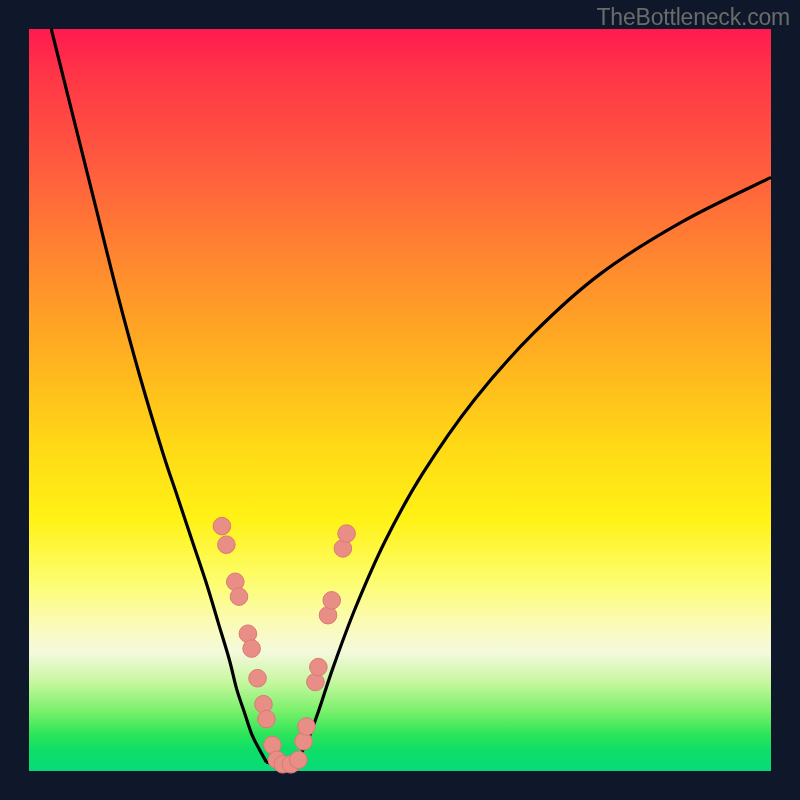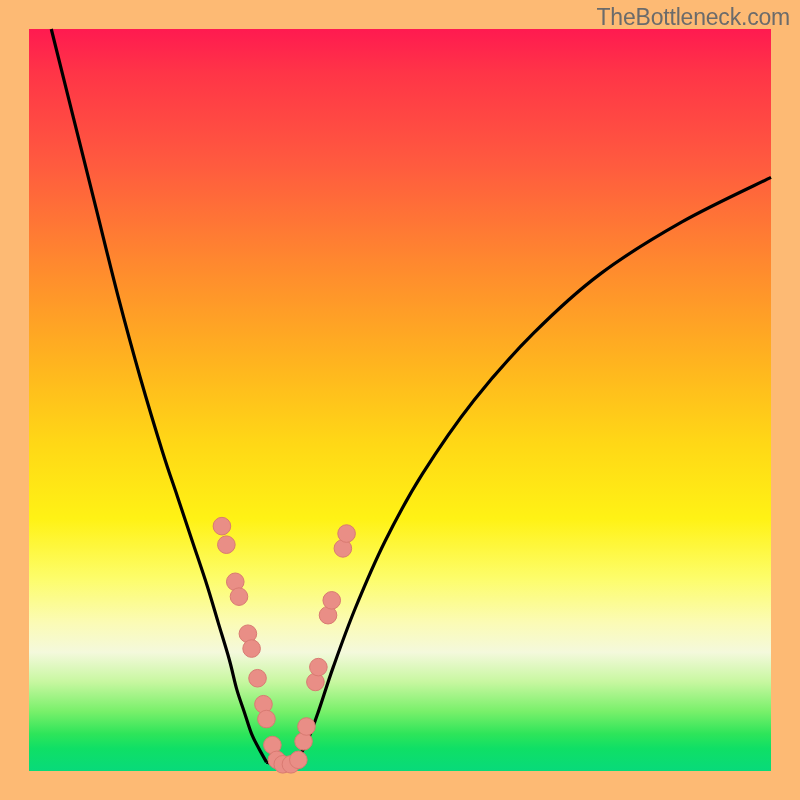--- a/index.html
+++ b/index.html
@@ -10,21 +10,21 @@
     background: #000;
     overflow: hidden;
     font-family: Arial, Helvetica, sans-serif;
   }
   .frame {
     position: absolute;
     left: 0;
     top: 0;
     width: 800px;
     height: 800px;
-    background: #fdba74;
+    background: #0f172a;
   }
   .plot-area {
     position: absolute;
     left: 29px;
     top: 29px;
     width: 742px;
     height: 742px;
     
     background: linear-gradient(to bottom,
       #ff1a50 0%,

